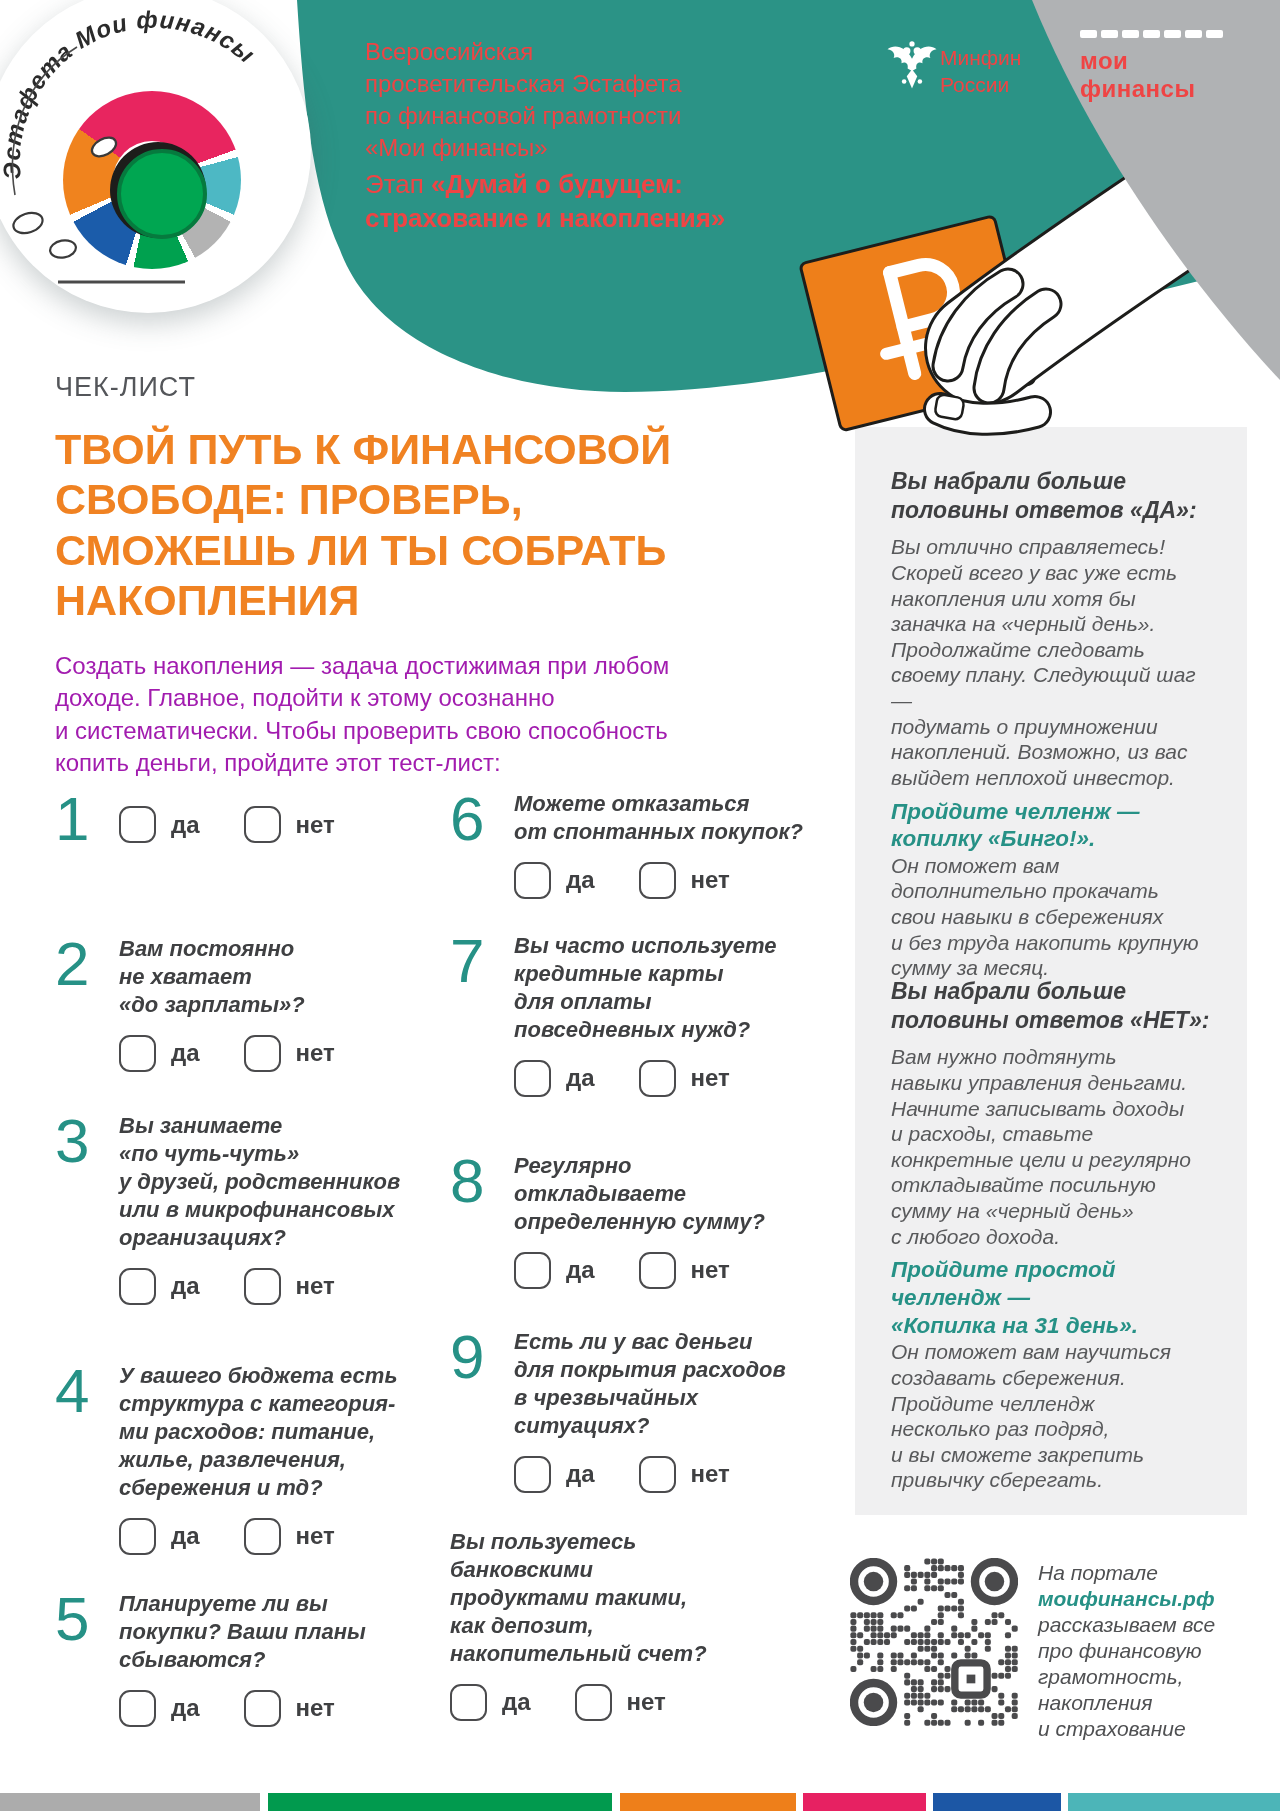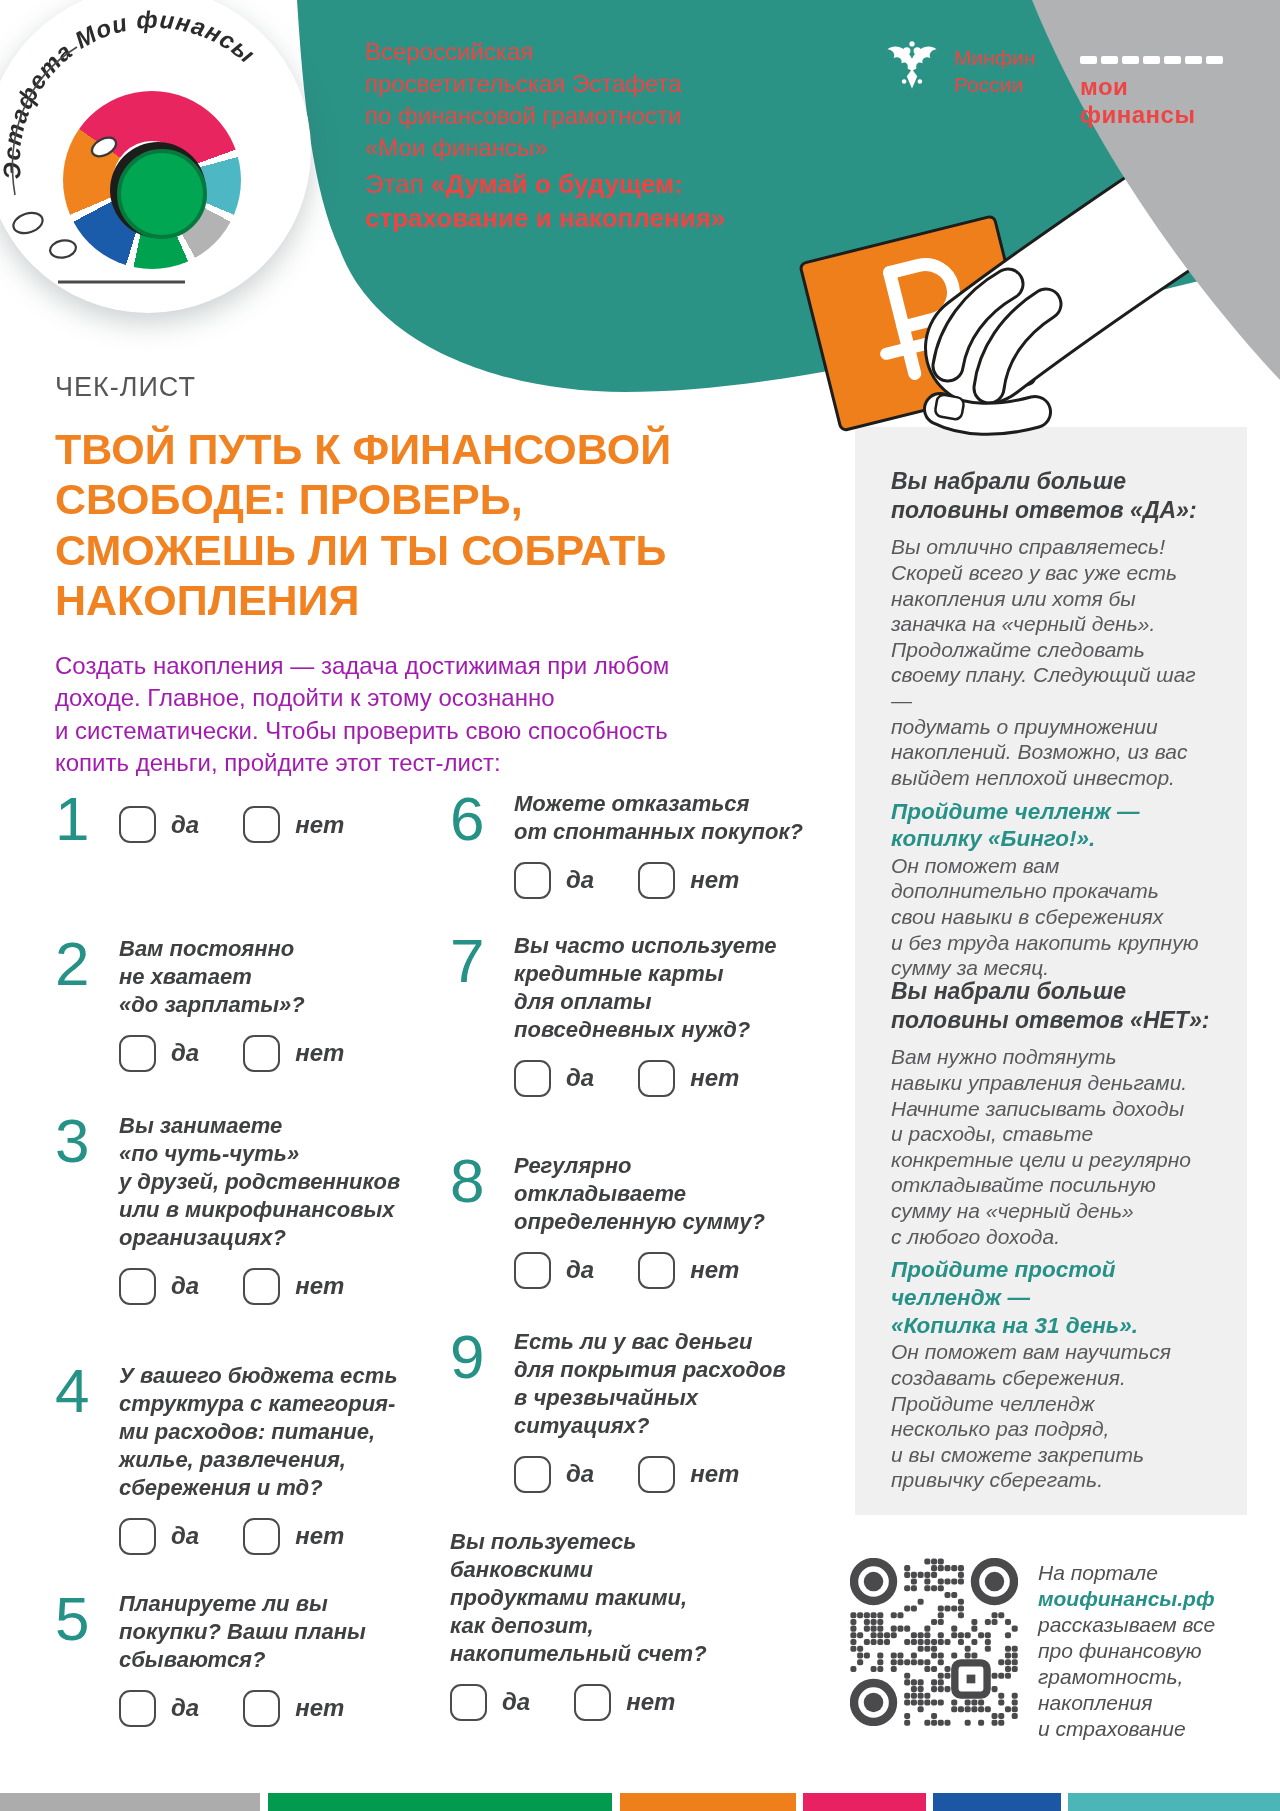--- a/index.html
+++ b/index.html
@@ -22,41 +22,41 @@
   .coin { position:absolute; left:125px; top:155px; width:96px; height:96px; border-radius:50%;
           background:#1d1d1b; z-index:2; }
   .coin::after { content:""; position:absolute; left:7px; top:7px; width:82px; height:82px; border-radius:50%;
                  background:#00A651; border:4px solid #067a3e; }
   .logo-deco { position:absolute; left:0; top:0; width:326px; height:326px; z-index:3; }
 
   .hdr-text { position:absolute; color:#ef4444; z-index:6; }
   .program { left:365px; top:36px; font-size:24px; line-height:1.33; white-space:pre-line; }
   .stage { left:365px; top:168px; font-size:26px; line-height:1.3; width:400px; }
   .stage b { white-space:pre-line; }
-  .minfin { left:884px; top:36px; display:flex; gap:14px; align-items:flex-start; }
+  .minfin { left:884px; top:36px; display:flex; align-items:flex-start; }
   .minfin .eagle { width:56px; height:56px; }
   .minfin .mname { font-size:21px; line-height:1.3; padding-top:8px; white-space:pre-line; }
-  .portal-logo { left:1080px; top:56px; width:160px; }
+  .portal-logo { left:1080px; top:30px; width:160px; }
   .portal-logo .dashes { display:flex; gap:4px; margin-bottom:9px; }
   .portal-logo .dashes i { display:block; width:17px; height:8px; background:#fff; border-radius:2px; }
   .portal-logo .pname { font-size:24px; font-weight:bold; letter-spacing:.5px; }
 
   
   .kicker { position:absolute; left:55px; top:372px; font-size:27px; letter-spacing:1px; color:#54565a; z-index:4; }
   .title { position:absolute; left:55px; top:424px; width:668px; font-size:43px; line-height:1.17; font-weight:bold;
            color:#F08222; white-space:pre-line; z-index:4; }
   .intro { position:absolute; left:55px; top:650px; width:672px; font-size:24px; line-height:1.35;
            color:#a21caf; white-space:pre-line; }
 
   .question { position:absolute; display:flex; gap:6px; }
   .qnum { min-width:58px; font-size:62px; font-weight:300; color:#269186; line-height:.92; }
   .qtext { font-size:22px; font-weight:bold; font-style:italic; color:#3f4042; line-height:1.27; white-space:pre-line; }
   .answers { display:flex; align-items:center; margin-top:16px; }
   .cb { width:37px; height:37px; border:2px solid #4b4b4d; border-radius:11px; background:#fff; display:inline-block; }
-  .cb-label { font-size:24px; font-weight:bold; font-style:italic; color:#3f4042; margin:0 44px 0 15px; }
+  .cb-label { font-size:24px; font-weight:bold; color:#3f4042; margin:0 44px 0 15px; }
   .answers .cb-label:last-child { margin-right:0; }
 
   
   .panel { position:absolute; left:855px; top:427px; width:392px; height:1088px; background:#F0F0F1; z-index:1; }
   .res-section { position:absolute; left:36px; width:330px; }
   .res-yes { top:40px; } .res-no { top:550px; }
   .res-h { font-size:23px; font-weight:bold; font-style:italic; color:#3f4042; line-height:1.27; white-space:pre-line; margin-bottom:9px; }
   .res-b { font-size:21px; font-style:italic; color:#58595B; line-height:1.22; white-space:pre-line; }
   .res-ch { font-size:22.5px; font-weight:bold; font-style:italic; color:#269186; line-height:1.23; white-space:pre-line; margin-top:7px; }
 

